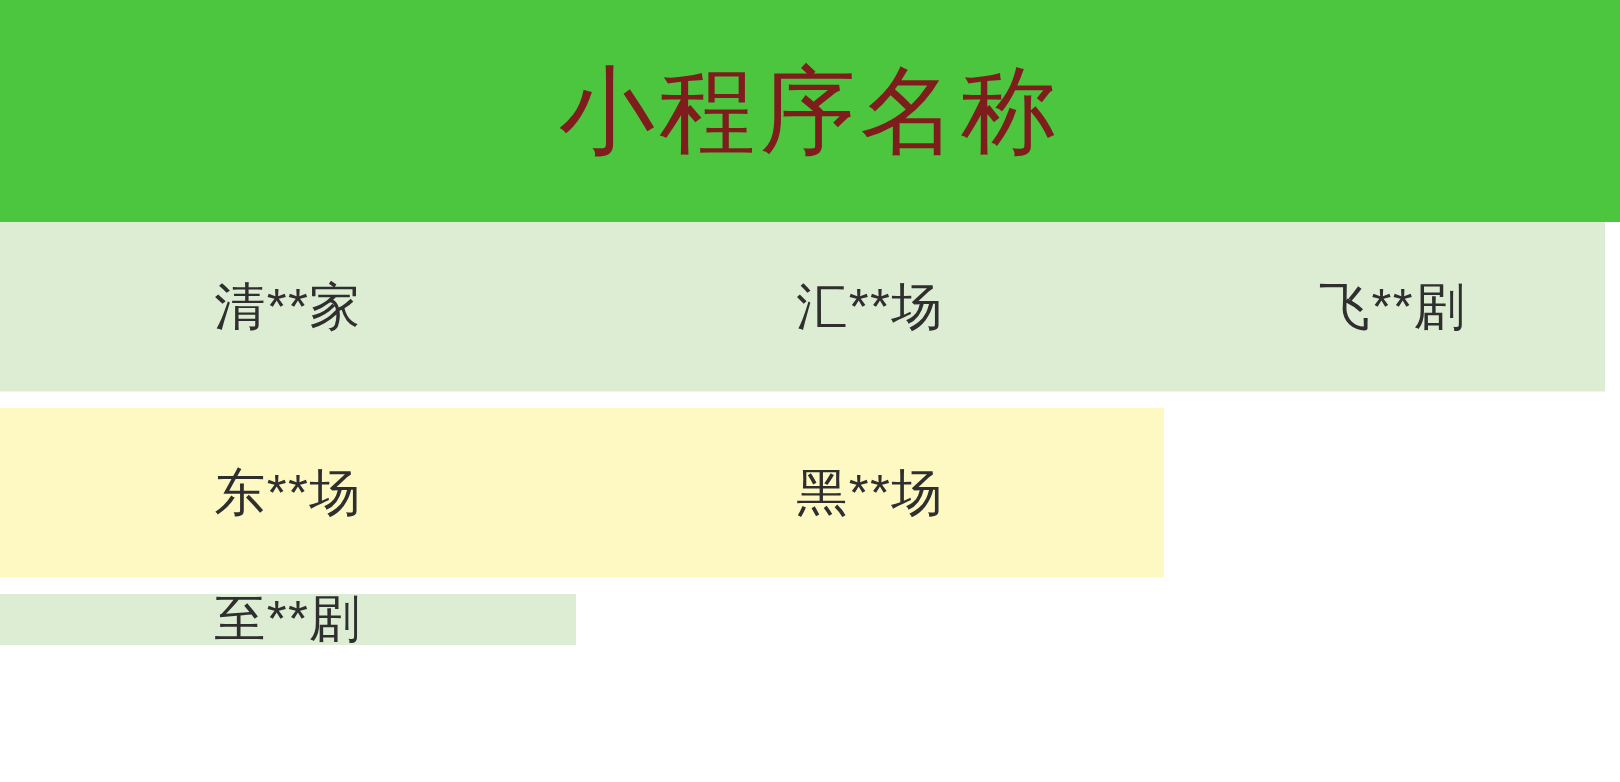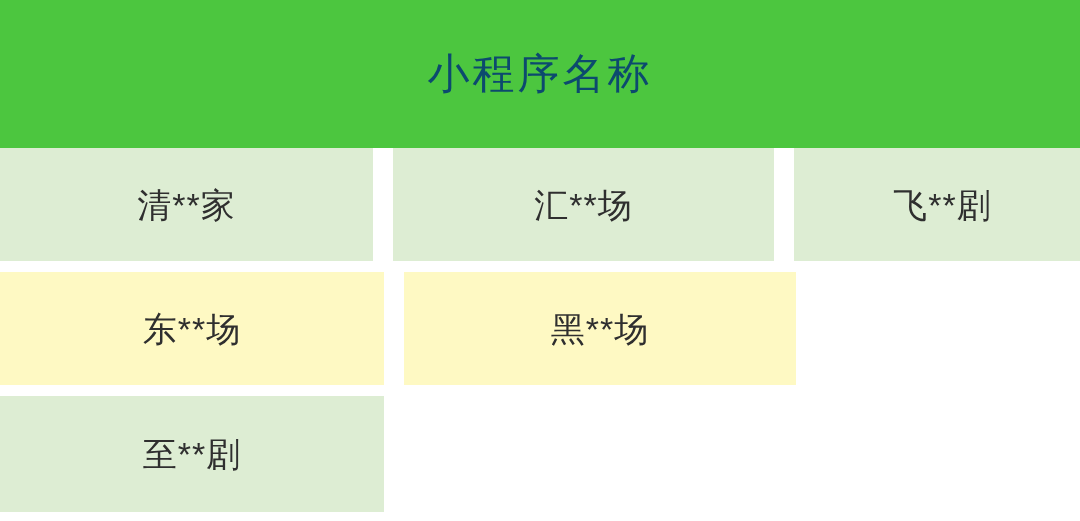--- a/index.html
+++ b/index.html
@@ -25,22 +25,22 @@
   .header-banner {
     width: 1080px;
     height: 148px;
     background: #4cc63f;
     display: flex;
     align-items: center;
     justify-content: center;
     box-sizing: border-box;
   }
   .header-title {
-    color: #0c4a6e;
-    font-size: 42px;
+    color: #7f1d1d;
+    font-size: 64px;
     line-height: 1;
     letter-spacing: 3px;
     font-weight: 500;
     text-align: center;
     white-space: nowrap;
     font-family: "Liberation Sans", "DejaVu Sans", sans-serif;
   }
 
   
   .name-grid {
@@ -54,28 +54,29 @@
   .grid-row {
     display: flex;
     flex-direction: row;
     height: 113px;
     margin-bottom: 11px;
     box-sizing: border-box;
   }
   .grid-row:last-child {
     margin-bottom: 0;
     height: 116px;
+    flex-direction: column;
   }
 
   .grid-cell {
     display: flex;
     align-items: center;
     justify-content: center;
     box-sizing: border-box;
-    margin-right: 20px;
+    margin-right: 0;
     overflow: hidden;
   }
   .grid-cell:last-child {
     margin-right: 0;
   }
 
   
   .col-0 { width: 384px; }
   .col-1 { width: 392px; align-items: center; }
   .col-2 { width: 294px; padding-left: 11px; }

